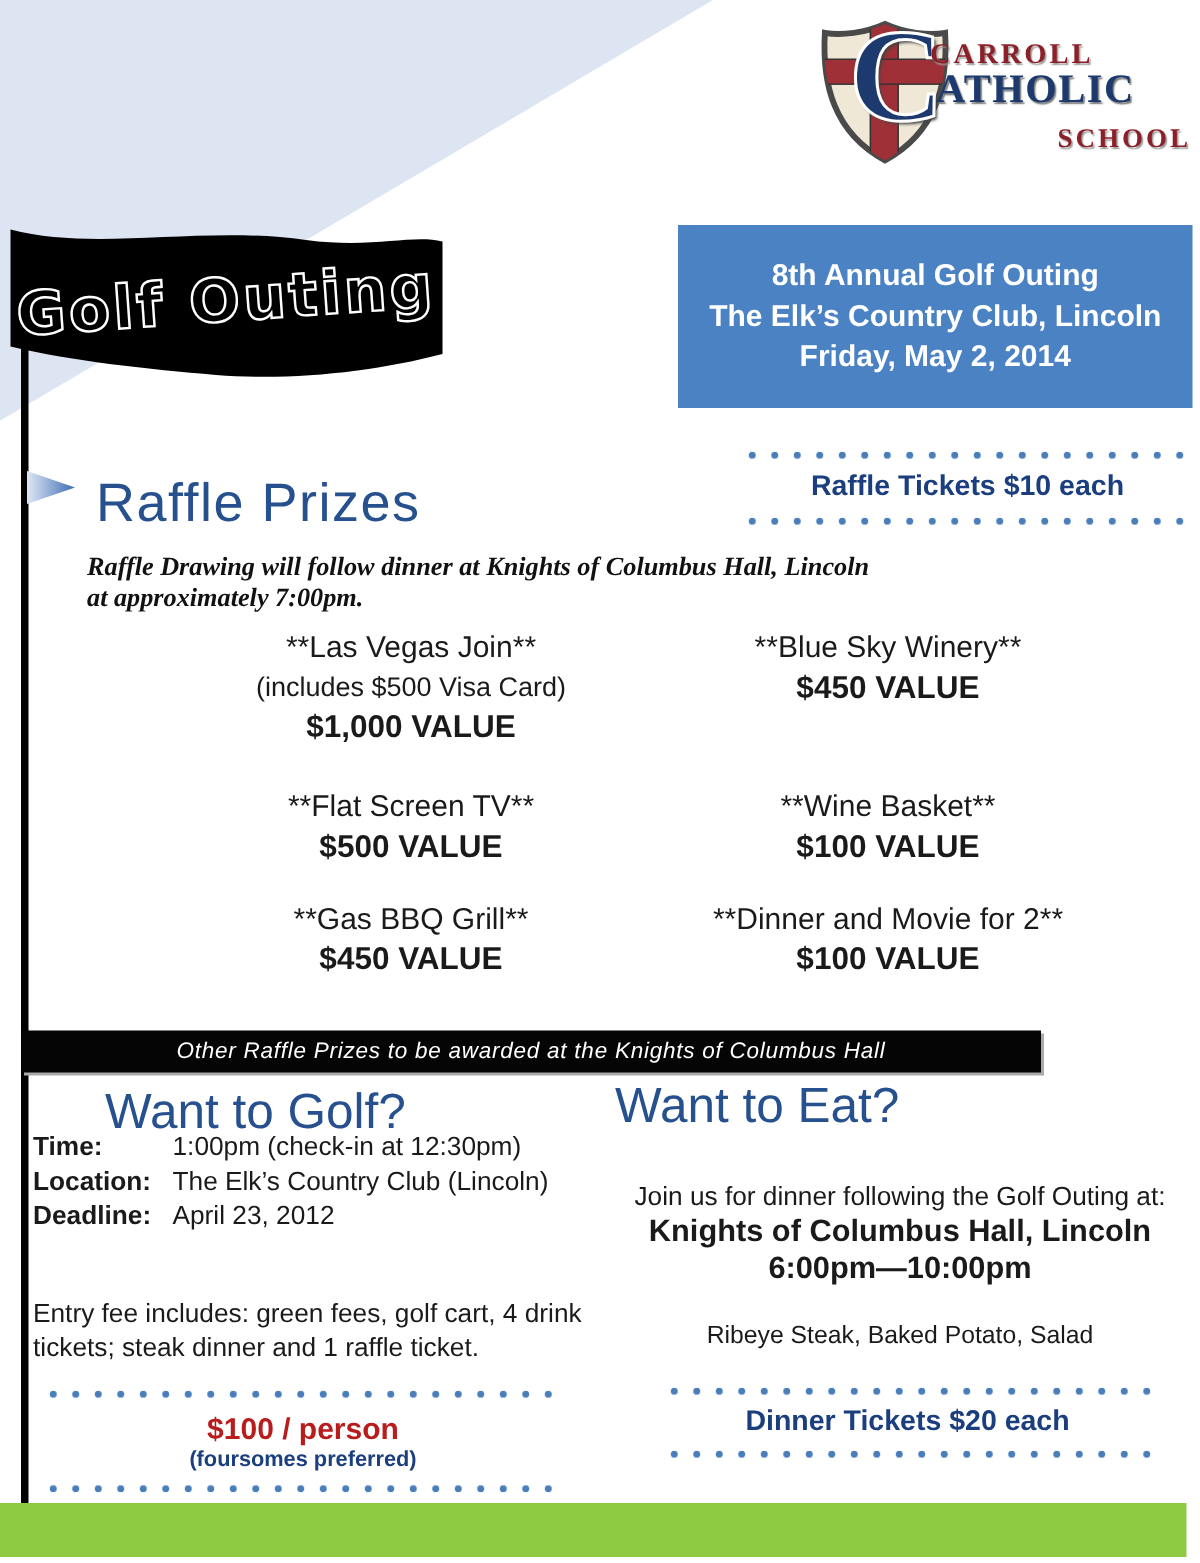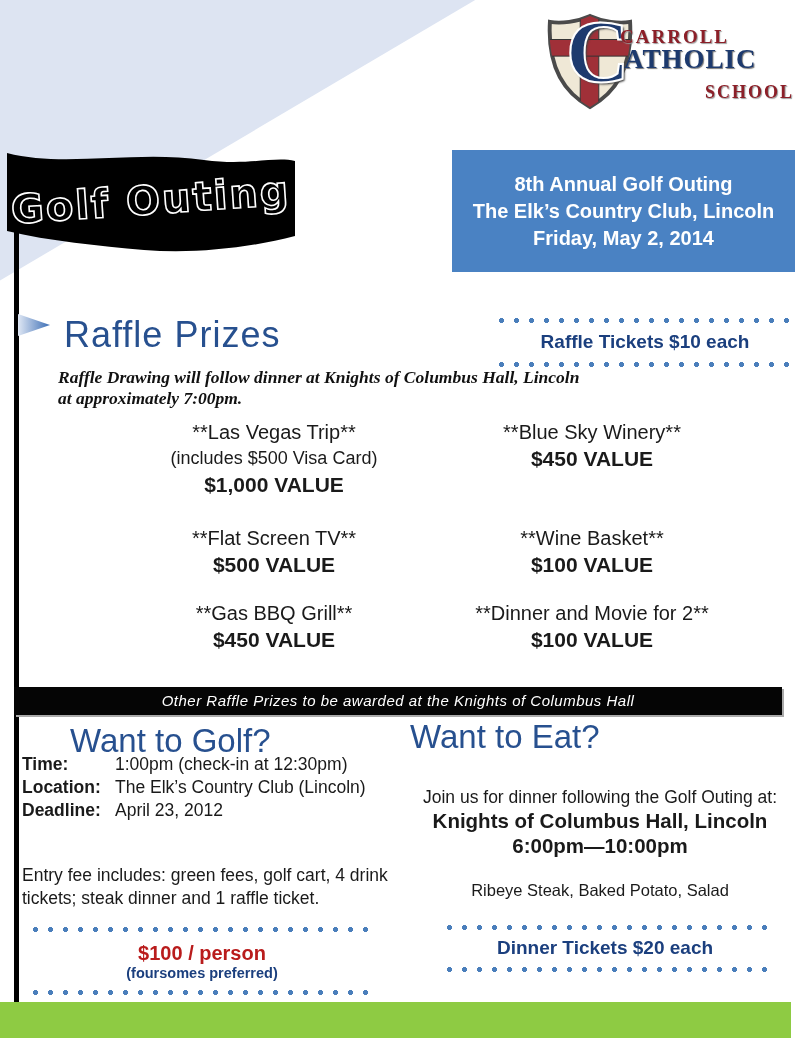--- a/index.html
+++ b/index.html
@@ -39,21 +39,21 @@
   
   .raffle-heading{position:absolute;left:18px;top:314px;display:flex;align-items:flex-start;}
   .arrow{display:inline-block;width:32px;height:22px;margin-right:14px;
          background:linear-gradient(to right,#dfe7f4,#3c6eb5);
          clip-path:polygon(0 0,100% 50%,0 100%);}
   .rh-text{font-size:36px;color:#27508f;letter-spacing:1px;}
 
   
   .dots{height:7px;background:radial-gradient(circle 2.4px at 50% 50%,#4a7ebb 95%,transparent) 0 0/15px 7px repeat-x;}
   .ticket-label{font-weight:bold;color:#1b3f7e;text-align:center;}
-  .raffle-tickets{position:absolute;left:494px;top:317px;width:302px;}
+  .raffle-tickets{position:absolute;left:494px;top:300px;width:302px;}
   .raffle-tickets .ticket-label{font-size:19px;padding:7px 0 8px;}
   .dinner-tickets{position:absolute;left:442px;top:924px;width:326px;}
   .dinner-tickets .ticket-label{font-size:19px;padding:6px 0 7px;}
   .price-box{position:absolute;left:28px;top:926px;width:348px;}
   .price-main{font-weight:bold;color:#b91c1c;text-align:center;font-size:20px;padding-top:9px;}
   .price-note{font-weight:bold;color:#1b3f7e;text-align:center;font-size:14.5px;padding-bottom:8px;}
 
   
   .raffle-note{position:absolute;left:58px;top:367px;width:560px;
                font-family:"Liberation Serif",serif;font-weight:bold;font-style:italic;
@@ -61,21 +61,21 @@
 
   
   .pcol-l{position:absolute;left:85px;width:378px;text-align:center;}
   .pcol-r{position:absolute;left:442px;width:300px;text-align:center;}
   .prize-name{font-size:20px;line-height:25px;}
   .prize-detail{font-size:18px;line-height:26px;}
   .prize-value{font-size:21px;font-weight:bold;line-height:28px;}
   .r1{top:420px;} .r2{top:526px;} .r3{top:601px;}
 
   
-  .other-banner{position:absolute;left:14px;top:687px;width:768px;height:28px;background:#050505;
+  .other-banner{position:absolute;left:14px;top:687px;width:680px;height:28px;background:#050505;
                 color:#fff;text-align:center;font-size:15px;line-height:28px;font-style:italic;
                 letter-spacing:0.5px;box-shadow:2px 2px 0 #aaa;}
 
   
   .golf-heading{position:absolute;left:70px;top:722px;font-size:33px;color:#27508f;}
   .eat-heading{position:absolute;left:410px;top:718px;width:380px;
                font-size:33px;color:#27508f;}
 
   
   .golf-details{position:absolute;left:22px;top:753px;font-size:17.5px;line-height:23px;}
@@ -141,21 +141,21 @@
     <div class="ticket-label">Raffle Tickets $10 each</div>
     <div class="dots"></div>
   </div>
 
   <div class="raffle-note">
     <div>Raffle Drawing will follow dinner at Knights of Columbus Hall, Lincoln</div>
     <div>at approximately 7:00pm.</div>
   </div>
 
   <div class="pcol-l r1">
-    <div class="prize-name">**Las Vegas Trip**</div>
+    <div class="prize-name">**Las Vegas Join**</div>
     <div class="prize-detail">(includes $500 Visa Card)</div>
     <div class="prize-value">$1,000 VALUE</div>
   </div>
   <div class="pcol-r r1">
     <div class="prize-name">**Blue Sky Winery**</div>
     <div class="prize-value">$450 VALUE</div>
   </div>
   <div class="pcol-l r2">
     <div class="prize-name">**Flat Screen TV**</div>
     <div class="prize-value">$500 VALUE</div>

